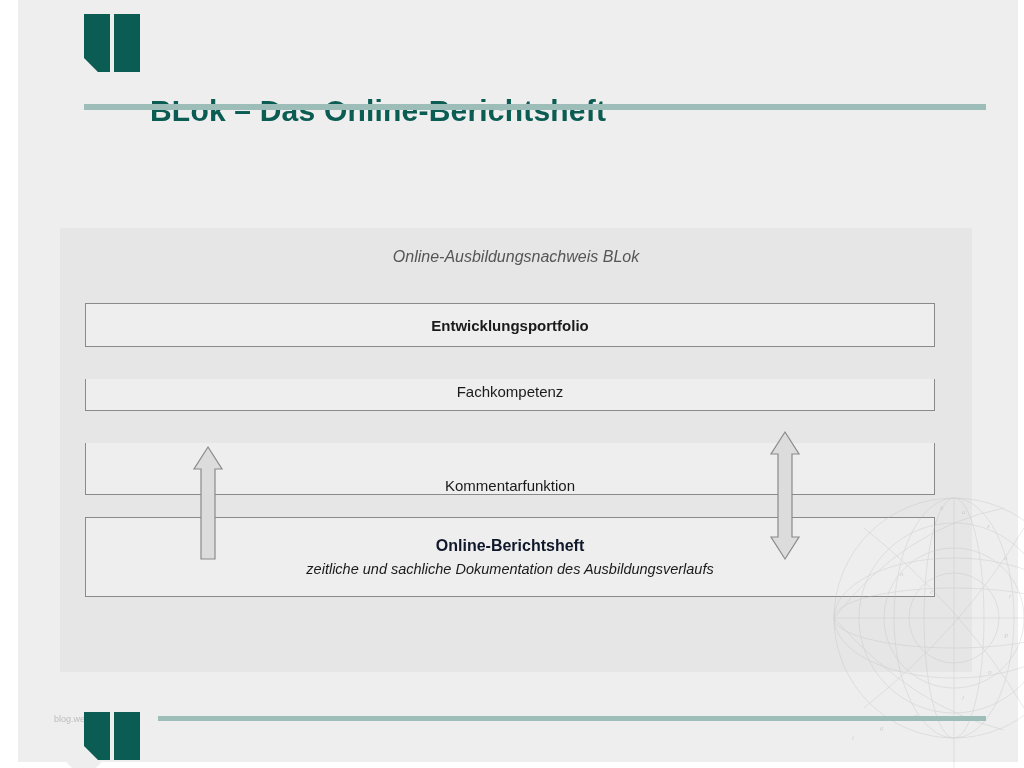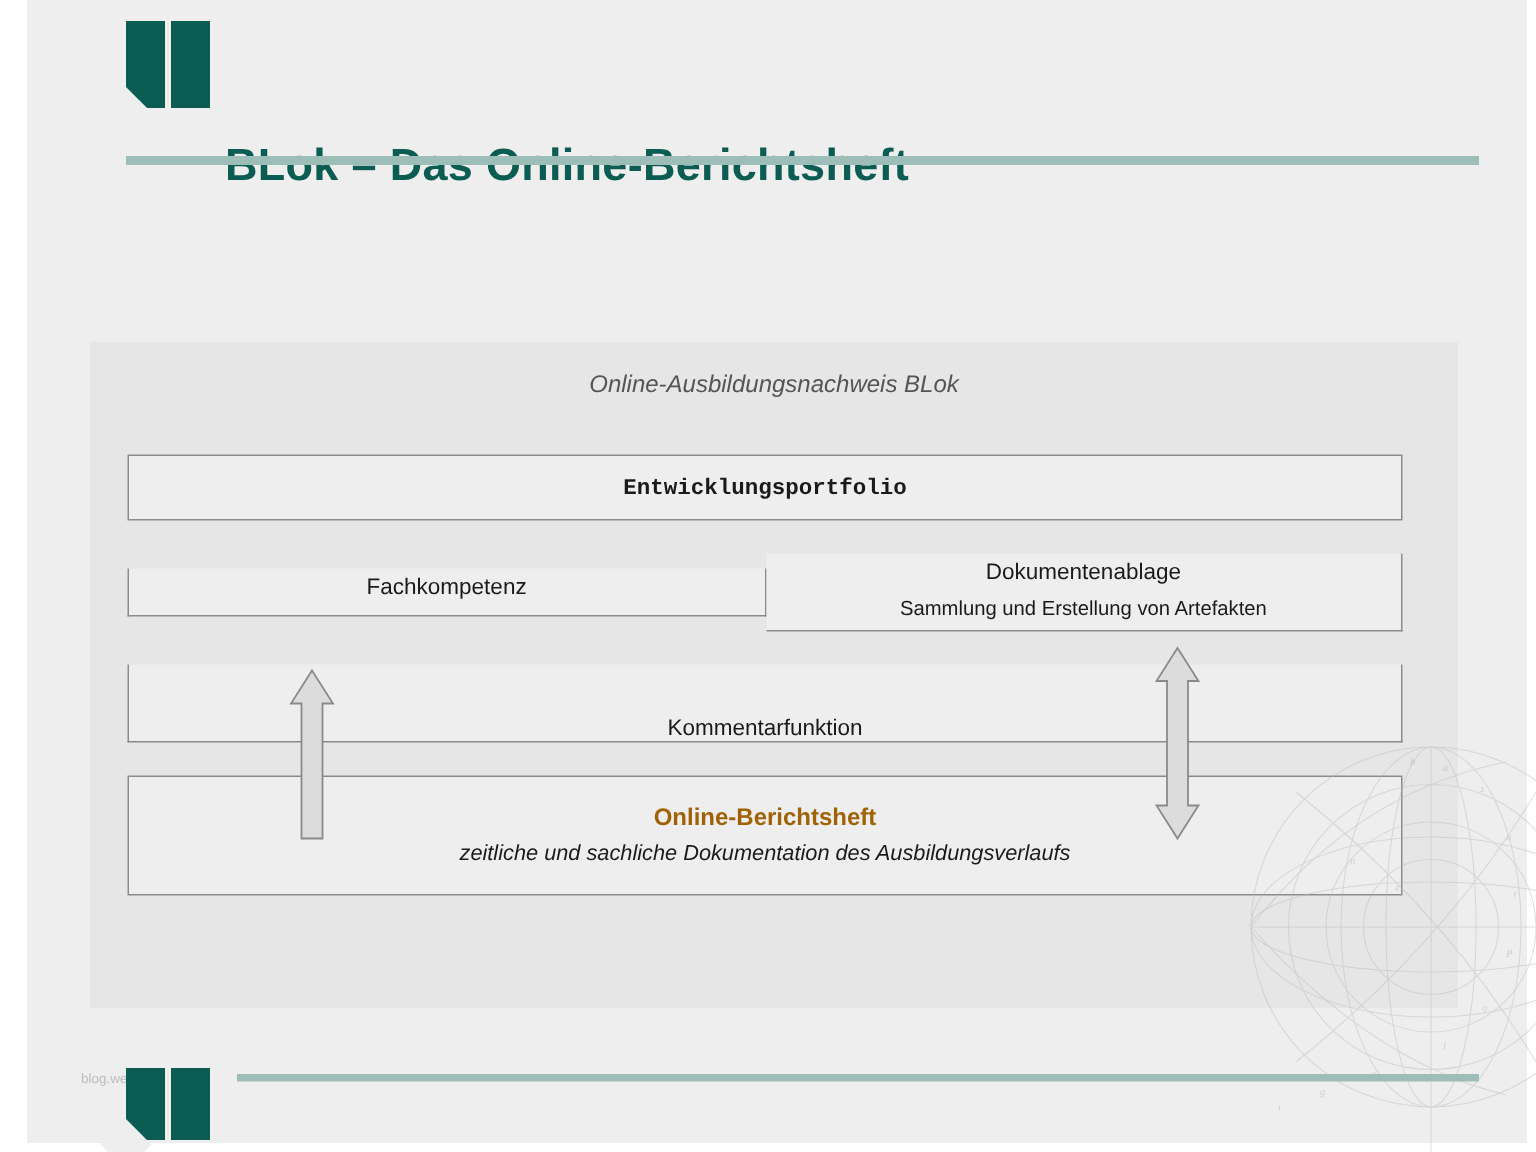--- a/index.html
+++ b/index.html
@@ -127,21 +127,20 @@
   .box {
     border: 1px solid #8a8a8a;
     background: #eeeeee;
     box-sizing: border-box;
   }
   .row-top {
     height: 44px;
     display: flex;
     align-items: center;
     justify-content: center;
-    font-family: Liberation Mono, monospace;
   }
   .row-top .title {
     font-size: 15px;
     font-weight: bold;
     color: #1a1a1a;
   }
   .row-cols {
     display: flex;
     height: 96px;
     border-top: none;
@@ -188,21 +187,21 @@
   .row-bottom {
     height: 80px;
     display: flex;
     flex-direction: column;
     align-items: center;
     justify-content: center;
   }
   .row-bottom .b-title {
     font-size: 16px;
     font-weight: bold;
-    color: #a16207;
+    color: #0f172a;
     margin-bottom: 6px;
   }
   .row-bottom .b-sub {
     font-size: 14.5px;
     font-style: italic;
     color: #1a1a1a;
   }
 
   
   .arrow {
@@ -288,24 +287,20 @@
 
     <div class="boxes">
 
       <div class="box row-top">
         <span class="title">Entwicklungsportfolio</span>
       </div>
 
       <div class="row-cols">
         <div class="col">
           <span class="c-title">Fachkompetenz</span>
-        </div>
-        <div class="col">
-          <span class="c-title">Dokumentenablage</span>
-          <span class="c-desc">Sammlung und Erstellung von Artefakten</span>
         </div>
       </div>
 
       <div class="box row-comment">
         <span class="title">Kommentarfunktion</span>
       </div>
 
       <div class="gap"></div>
 
       <div class="box row-bottom">

